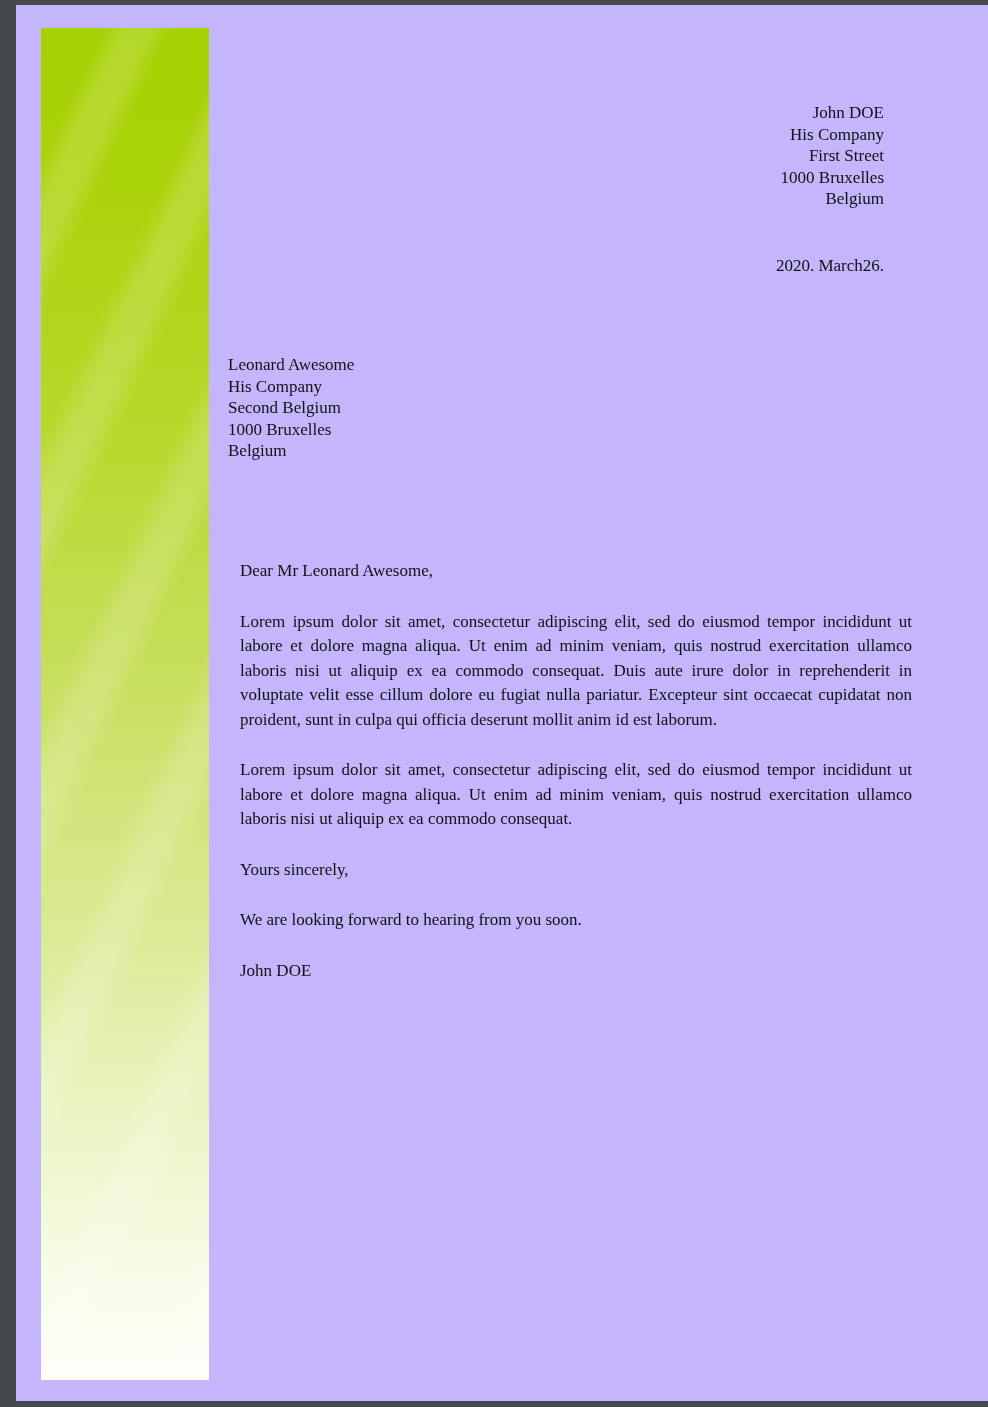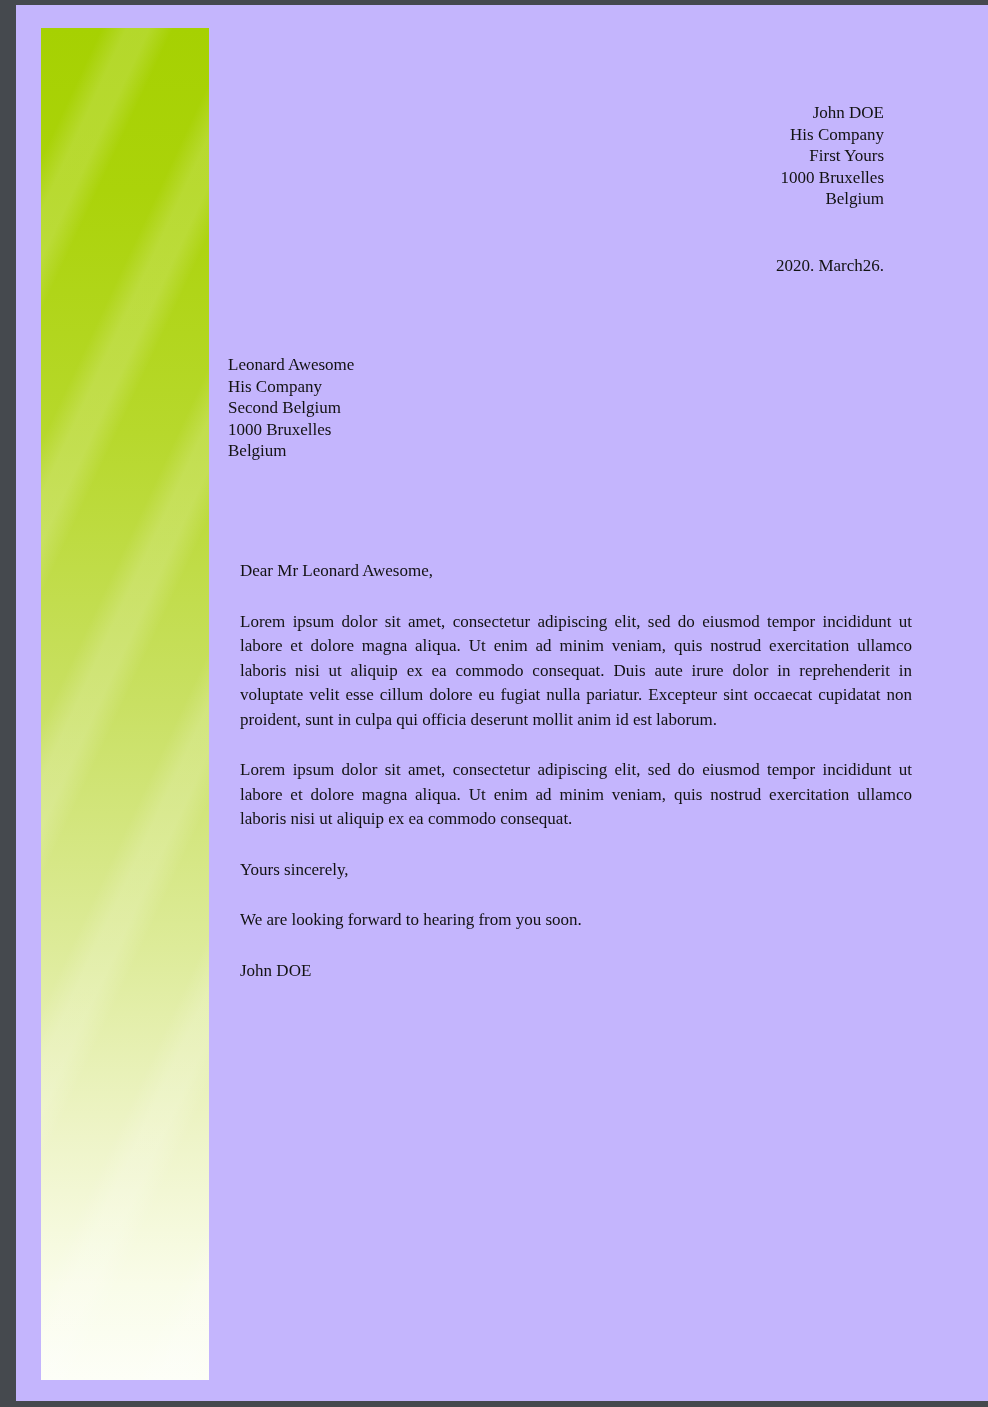--- a/index.html
+++ b/index.html
@@ -86,21 +86,21 @@
 </head>
 <body>
 
 <div class="page">
 
   <div class="sidebar"></div>
 
   <div class="textblock sender">
     <div>John DOE</div>
     <div>His Company</div>
-    <div>First Yours</div>
+    <div>First Street</div>
     <div>1000 Bruxelles</div>
     <div>Belgium</div>
   </div>
 
   <div class="textblock date">2020. March26.</div>
 
   <div class="textblock recipient">
     <div>Leonard Awesome</div>
     <div>His Company</div>
     <div>Second Belgium</div>

